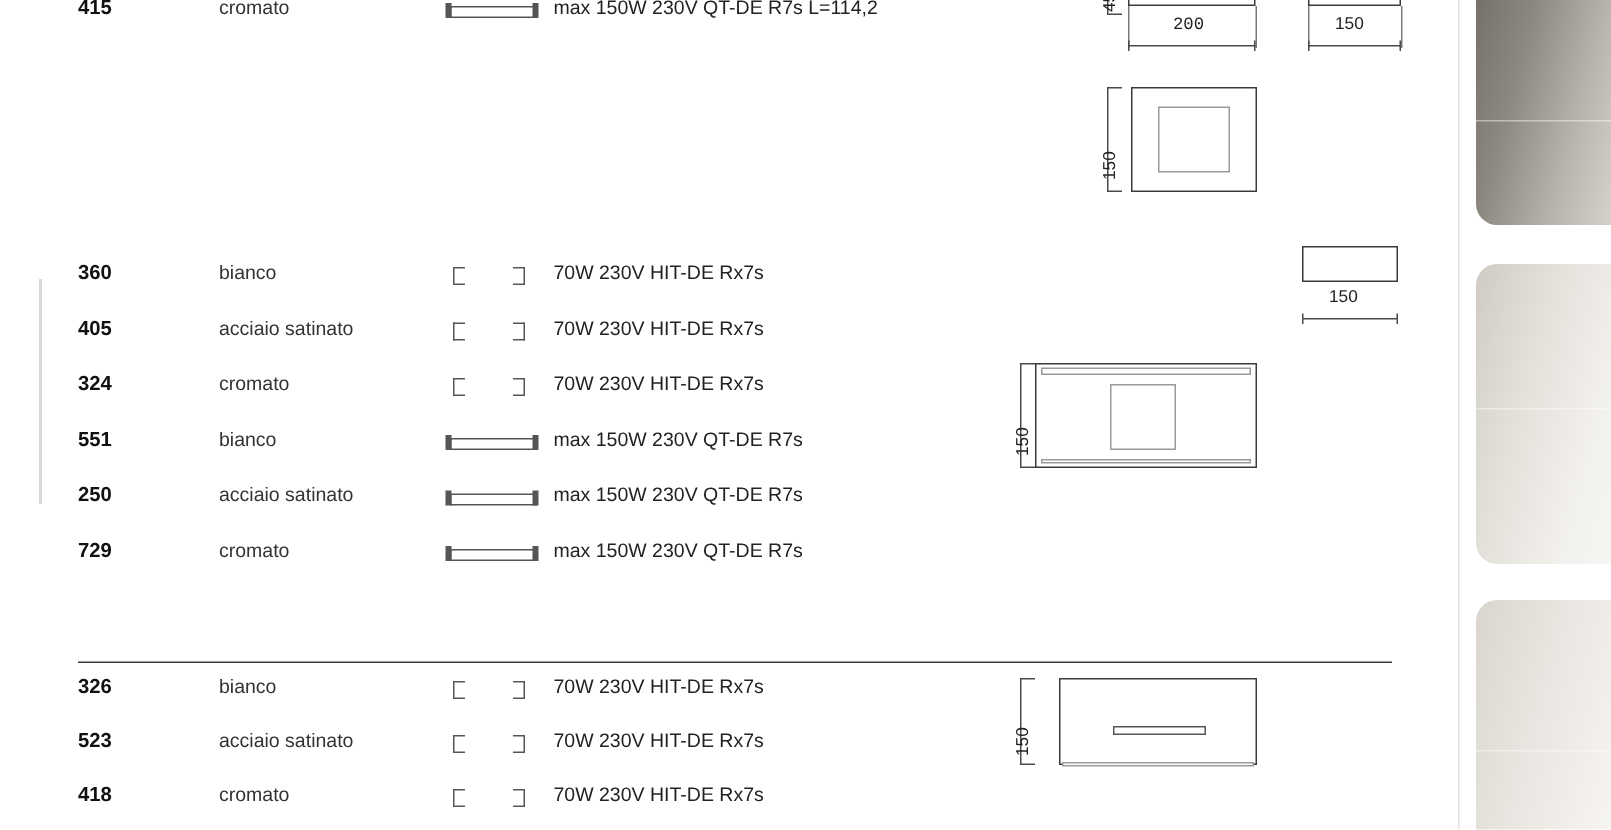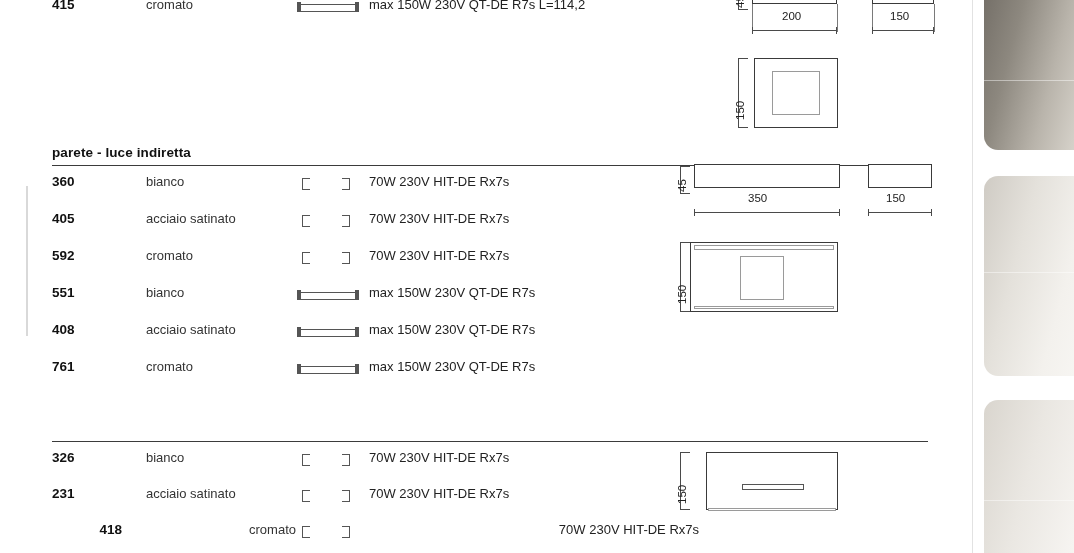--- a/index.html
+++ b/index.html
@@ -248,24 +248,20 @@
       <div class="col-code">415</div>
       <div class="col-finish">cromato</div>
       <div class="sym sym-r7s">
         <div class="tube"></div>
           <div class="cap-l"></div>
           <div class="cap-r"></div>
       </div>
       <div class="col-spec">max 150W 230V QT-DE R7s   L=114,2</div>
     </div>
 
-    <div class="section-head" style="top:145px;">
-      <span>parete - luce indiretta</span>
-      <div class="rule"></div>
-    </div>
 
     <div class="row" style="top:174px;">
       <div class="col-code">360</div>
       <div class="col-finish">bianco</div>
       <div class="sym sym-rx7s">
           <div class="b1"></div>
           <div class="b2"></div>
         </div>
       <div class="col-spec">70W 230V HIT-DE Rx7s</div>
     </div>
@@ -274,53 +270,53 @@
       <div class="col-code">405</div>
       <div class="col-finish">acciaio satinato</div>
       <div class="sym sym-rx7s">
           <div class="b1"></div>
           <div class="b2"></div>
         </div>
       <div class="col-spec">70W 230V HIT-DE Rx7s</div>
     </div>
 
     <div class="row" style="top:248px;">
-      <div class="col-code">592</div>
+      <div class="col-code">324</div>
       <div class="col-finish">cromato</div>
       <div class="sym sym-rx7s">
           <div class="b1"></div>
           <div class="b2"></div>
         </div>
       <div class="col-spec">70W 230V HIT-DE Rx7s</div>
     </div>
 
     <div class="row" style="top:285px;">
       <div class="col-code">551</div>
       <div class="col-finish">bianco</div>
       <div class="sym sym-r7s">
           <div class="tube"></div>
           <div class="cap-l"></div>
           <div class="cap-r"></div>
         </div>
       <div class="col-spec">max 150W 230V QT-DE R7s</div>
     </div>
 
     <div class="row" style="top:322px;">
-      <div class="col-code">408</div>
+      <div class="col-code">250</div>
       <div class="col-finish">acciaio satinato</div>
       <div class="sym sym-r7s">
           <div class="tube"></div>
           <div class="cap-l"></div>
           <div class="cap-r"></div>
         </div>
       <div class="col-spec">max 150W 230V QT-DE R7s</div>
     </div>
 
     <div class="row" style="top:359px;">
-      <div class="col-code">761</div>
+      <div class="col-code">729</div>
       <div class="col-finish">cromato</div>
       <div class="sym sym-r7s">
           <div class="tube"></div>
           <div class="cap-l"></div>
           <div class="cap-r"></div>
         </div>
       <div class="col-spec">max 150W 230V QT-DE R7s</div>
     </div>
 
     <div class="section-head" style="top:421px;">
@@ -331,81 +327,71 @@
       <div class="col-code">326</div>
       <div class="col-finish">bianco</div>
       <div class="sym sym-rx7s">
           <div class="b1"></div>
           <div class="b2"></div>
         </div>
       <div class="col-spec">70W 230V HIT-DE Rx7s</div>
     </div>
 
     <div class="row" style="top:486px;">
-      <div class="col-code">231</div>
+      <div class="col-code">523</div>
       <div class="col-finish">acciaio satinato</div>
       <div class="sym sym-rx7s">
           <div class="b1"></div>
           <div class="b2"></div>
         </div>
       <div class="col-spec">70W 230V HIT-DE Rx7s</div>
     </div>
 
-    <div class="row" style="top:522px;text-align:right;">
+    <div class="row" style="top:522px;">
       <div class="col-code">418</div>
       <div class="col-finish">cromato</div>
       <div class="sym sym-rx7s">
           <div class="b1"></div>
           <div class="b2"></div>
         </div>
       <div class="col-spec">70W 230V HIT-DE Rx7s</div>
     </div>
   </div>
 
   <div class="draw" style="left:700px; top:-16px; width:230px; height:150px;">
     <div class="bracket" style="left:14px; top:-4px; width:10px; height:30px;"></div>
     <div class="dimtext vert" style="left:10px; top:24px;">45</div>
     <div class="box" style="left:28px; top:-6px; width:85px; height:26px;"></div>
     <div class="extline" style="left:28px; top:20px; height:28px;"></div>
     <div class="extline" style="left:113px; top:20px; height:28px;"></div>
     <div class="dimline" style="left:28px; top:46px; width:85px;">
         <div class="tickl"></div>
         <div class="tickr"></div>
       </div>
-    <div class="dimtext" style="left:58px; top:26px;">200</div>
+    <div class="dimtext" style="left:58px; top:26px;font-family:Liberation Mono, monospace;">200</div>
   </div>
 
   <div class="draw" style="left:840px; top:-16px; width:90px; height:60px;">
     <div class="box" style="left:8px; top:-6px; width:62px; height:26px;"></div>
     <div class="extline" style="left:8px; top:20px; height:28px;"></div>
     <div class="extline" style="left:70px; top:20px; height:28px;"></div>
     <div class="dimline" style="left:8px; top:46px; width:62px;">
         <div class="tickl"></div>
         <div class="tickr"></div>
       </div>
     <div class="dimtext" style="left:26px; top:26px;">150</div>
   </div>
 
   <div class="draw" style="left:700px; top:58px; width:160px; height:80px;">
     <div class="bracket" style="left:14px; top:0px; width:10px; height:70px;"></div>
     <div class="dimtext vert" style="left:10px; top:62px;">150</div>
     <div class="box" style="left:30px; top:0px; width:84px; height:70px;"></div>
     <div class="box-soft" style="left:48px; top:13px; width:48px; height:44px;"></div>
   </div>
 
-  <div class="draw" style="left:660px; top:168px; width:270px; height:60px;">
-    <div class="bracket" style="left:-4px; top:-2px; width:10px; height:28px;"></div>
-    <div class="dimtext vert" style="left:-8px; top:24px;">45</div>
-    <div class="box" style="left:10px; top:-4px; width:146px; height:24px;"></div>
-    <div class="dimline" style="left:10px; top:44px; width:146px;">
-        <div class="tickl"></div>
-        <div class="tickr"></div>
-      </div>
-    <div class="dimtext" style="left:64px; top:24px;">350</div>
-  </div>
 
   <div class="draw" style="left:840px; top:168px; width:90px; height:60px;">
     <div class="box" style="left:4px; top:-4px; width:64px; height:24px;"></div>
     <div class="dimline" style="left:4px; top:44px; width:64px;">
         <div class="tickl"></div>
         <div class="tickr"></div>
       </div>
     <div class="dimtext" style="left:22px; top:24px;">150</div>
   </div>
 

